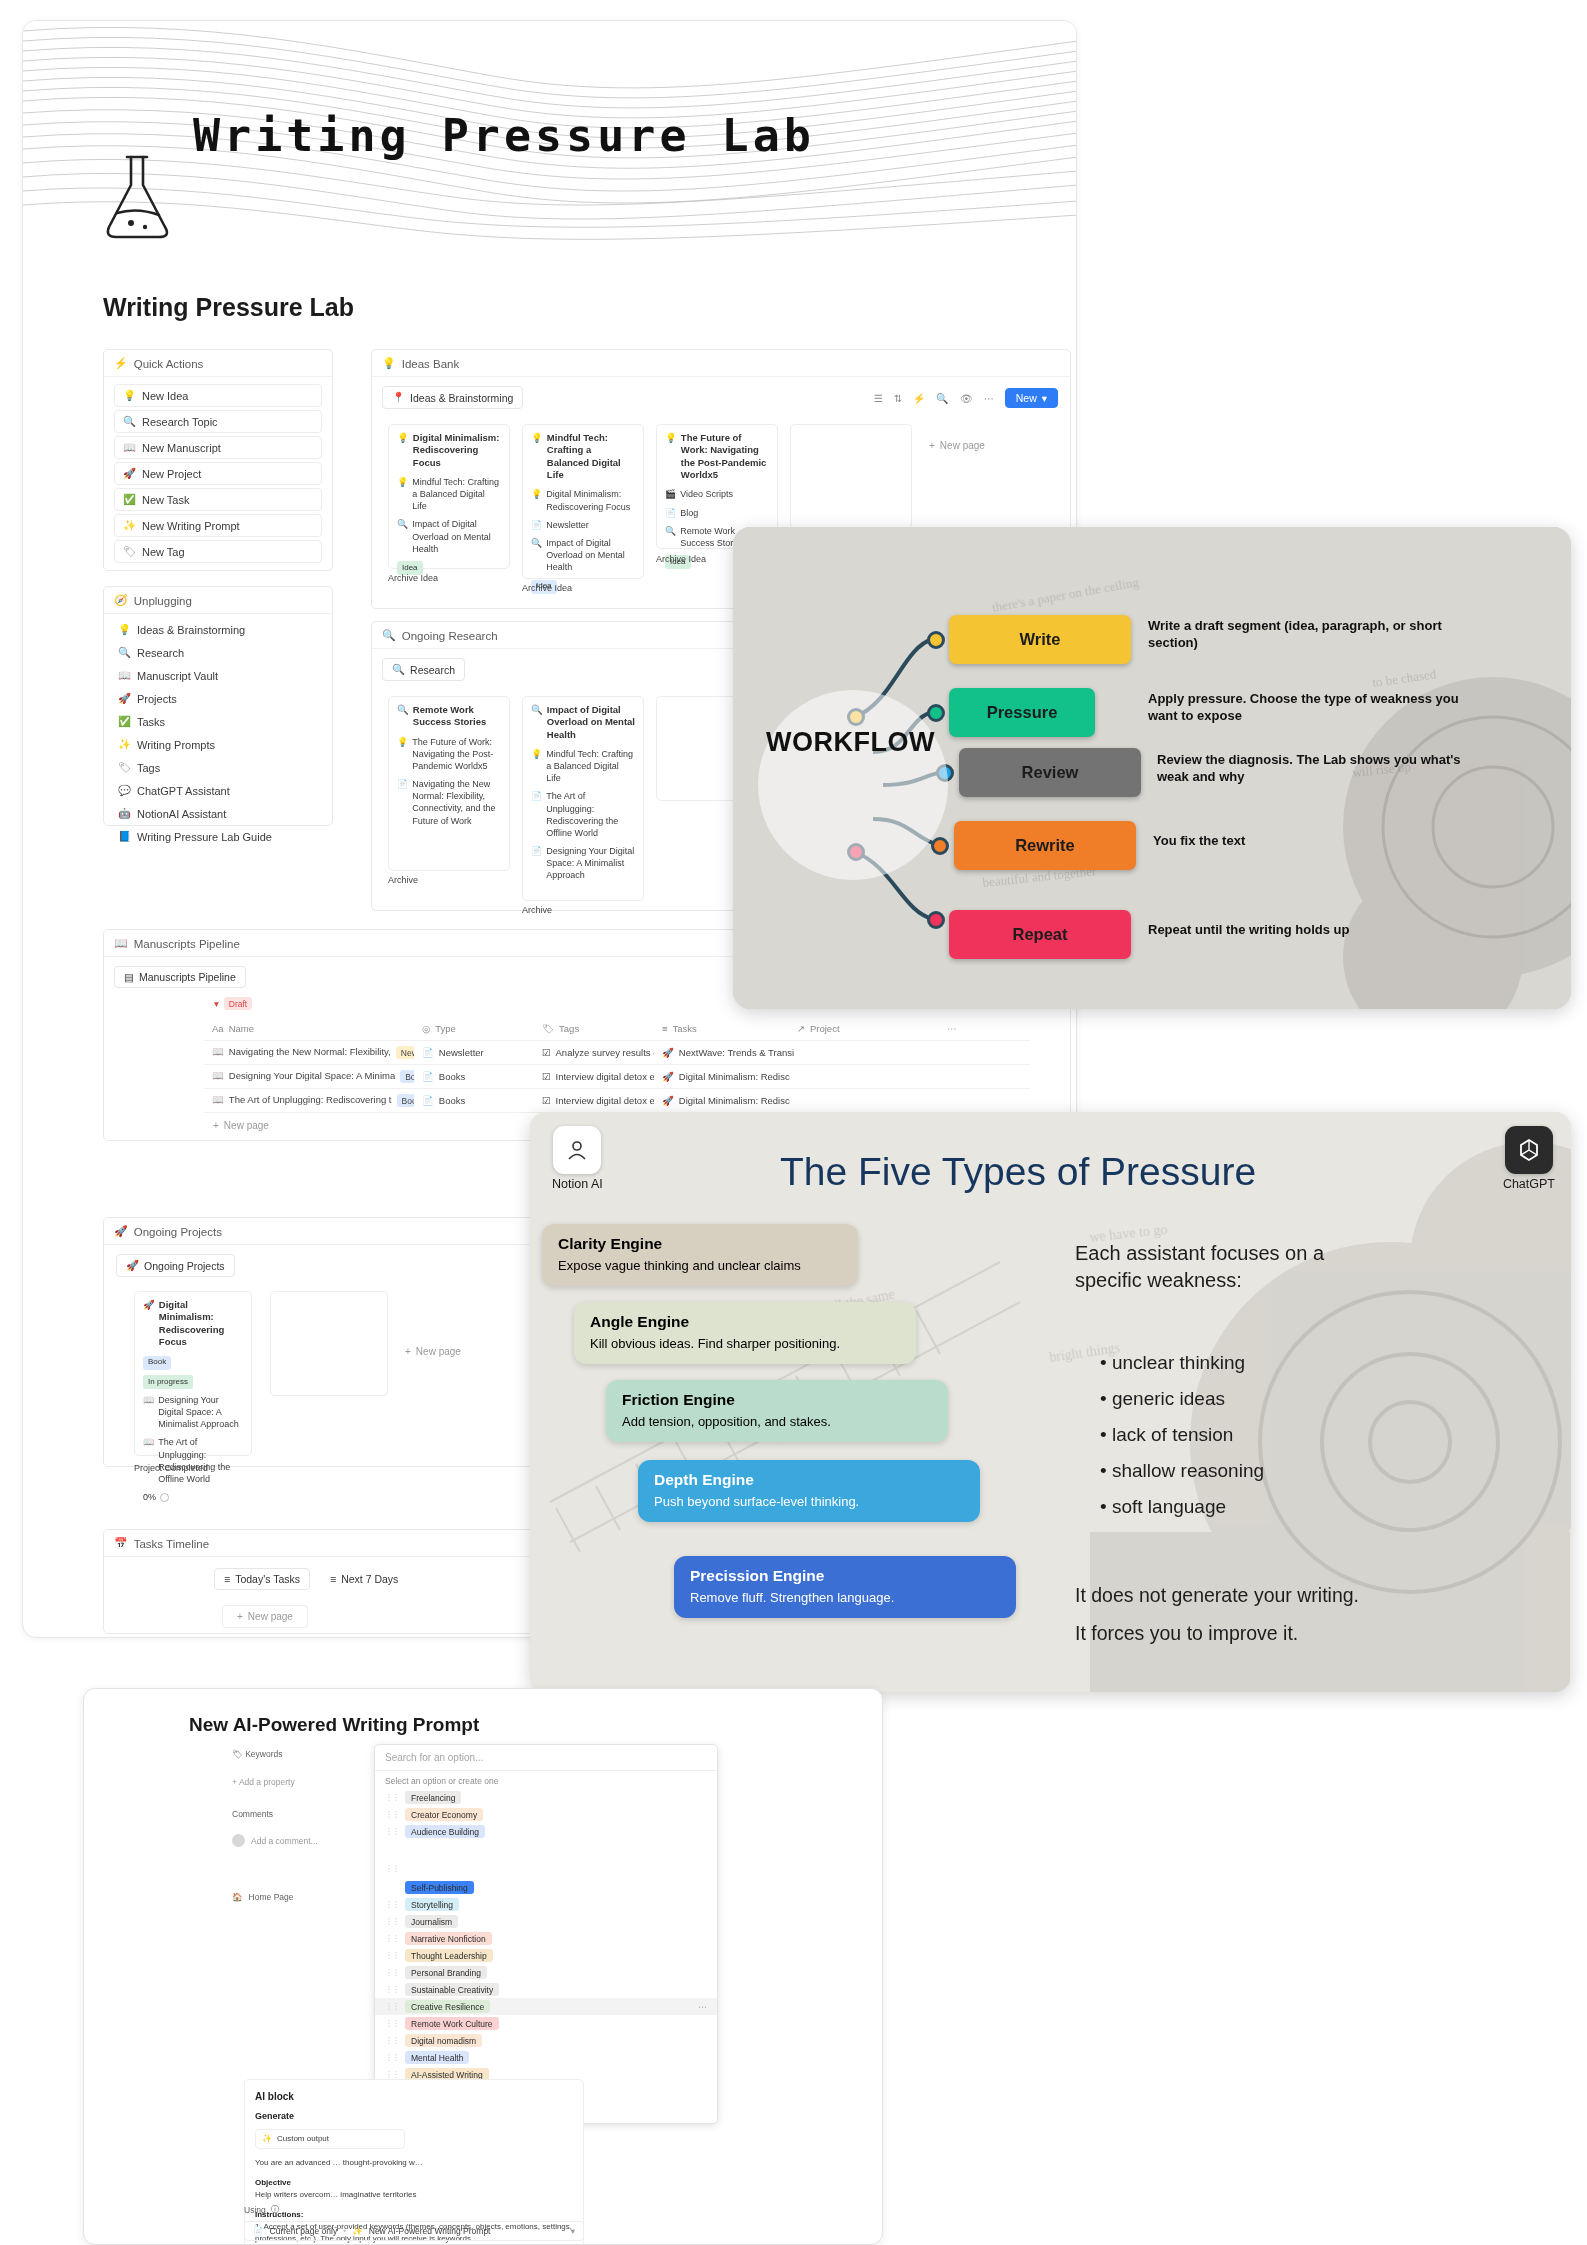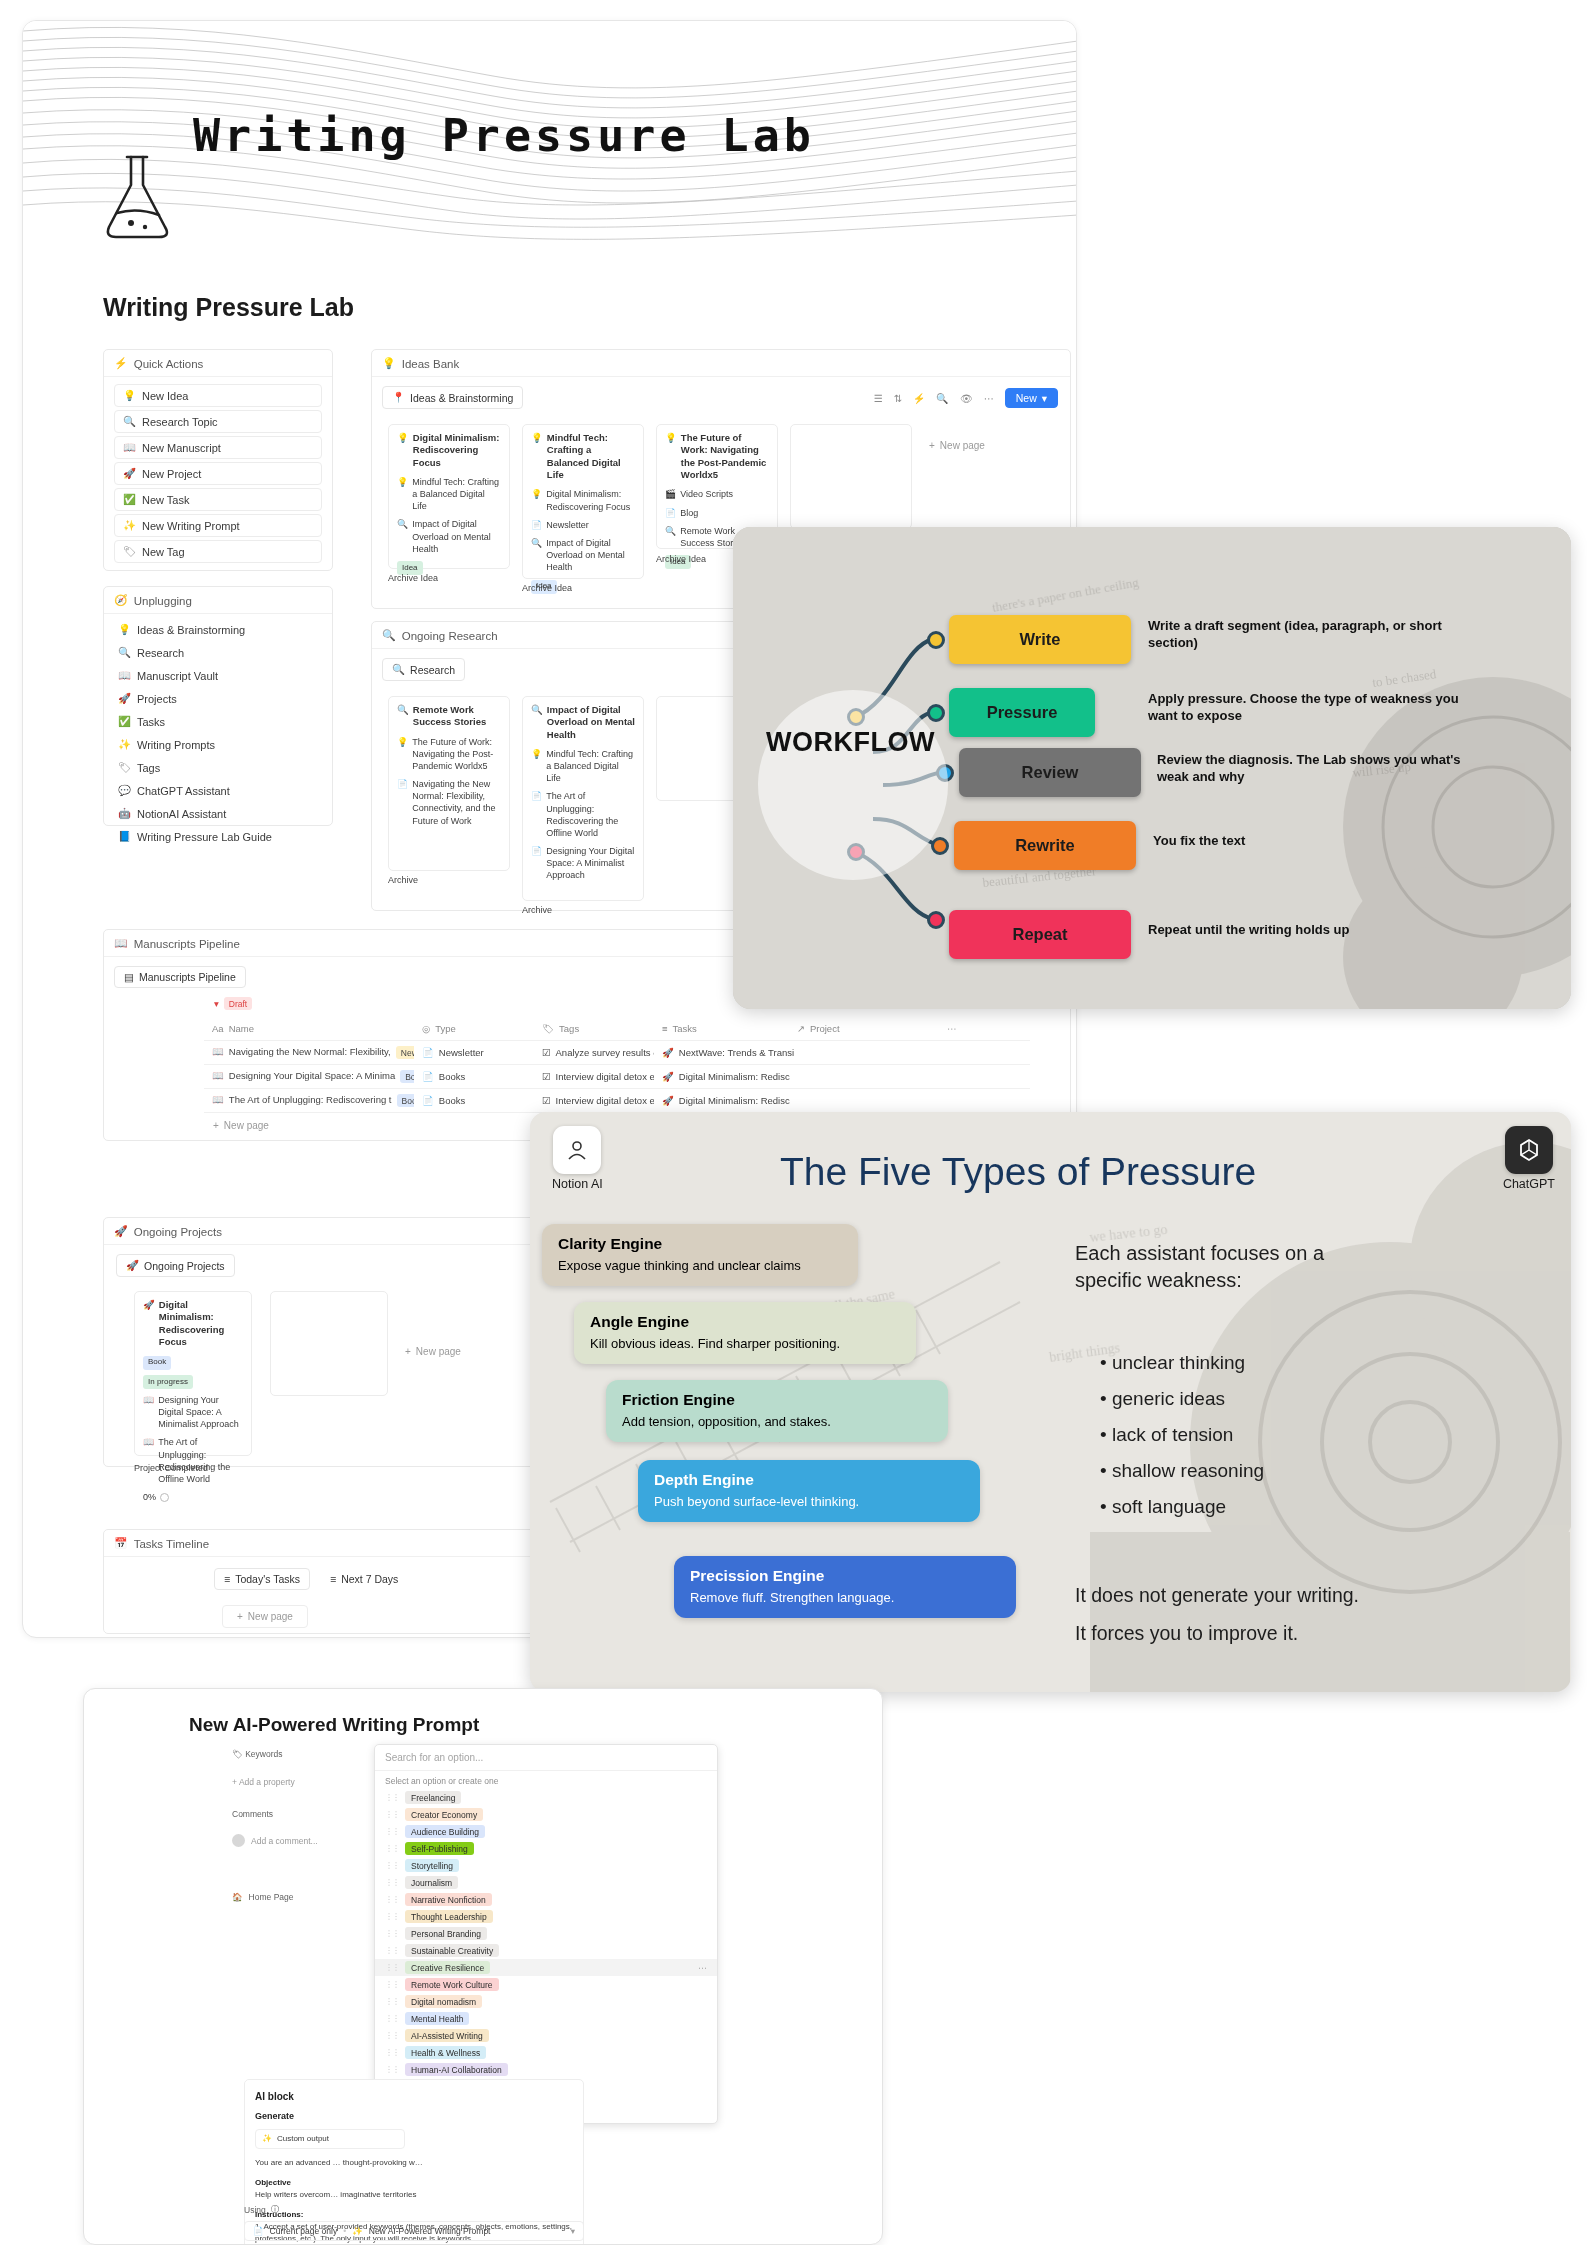--- a/index.html
+++ b/index.html
@@ -811,21 +811,21 @@
         <div class="optrow">
           <span class="grip">⋮⋮</span>
           <span class="opttag" style="background: rgb(251, 230, 212);">Creator Economy</span>
         </div>
         <div class="optrow">
           <span class="grip">⋮⋮</span>
           <span class="opttag" style="background: rgb(217, 229, 251);">Audience Building</span>
         </div>
         <div class="optrow">
           <span class="grip">⋮⋮</span>
-          <span class="opttag" style="background: #84cc16;">Self-Publishing</span>
+          <span class="opttag" style="background: #3b82f6; margin-top: 39px;">Self-Publishing</span>
         </div>
         <div class="optrow">
           <span class="grip">⋮⋮</span>
           <span class="opttag" style="background: rgb(212, 237, 247);">Storytelling</span>
         </div>
         <div class="optrow">
           <span class="grip">⋮⋮</span>
           <span class="opttag" style="background: rgb(236, 234, 232);">Journalism</span>
         </div>
         <div class="optrow">

